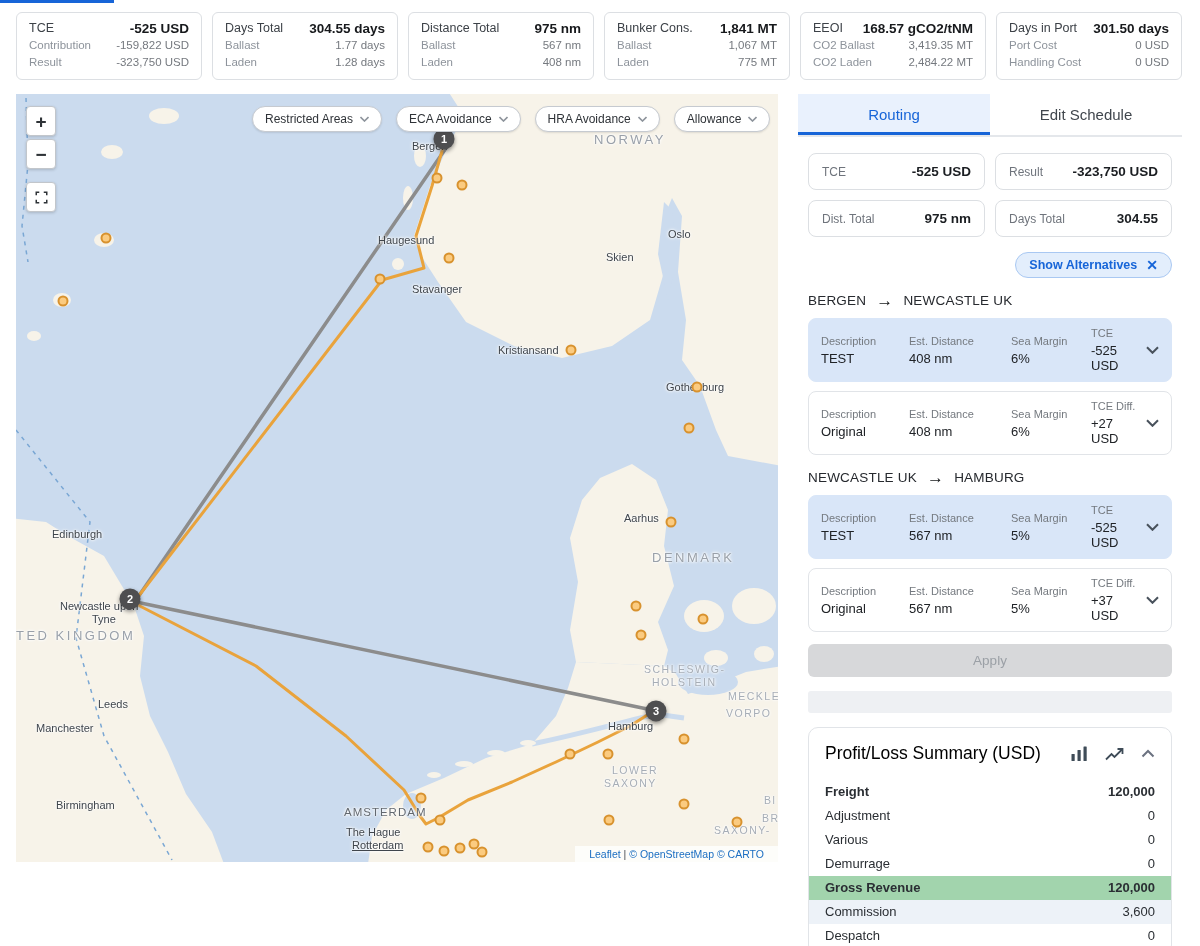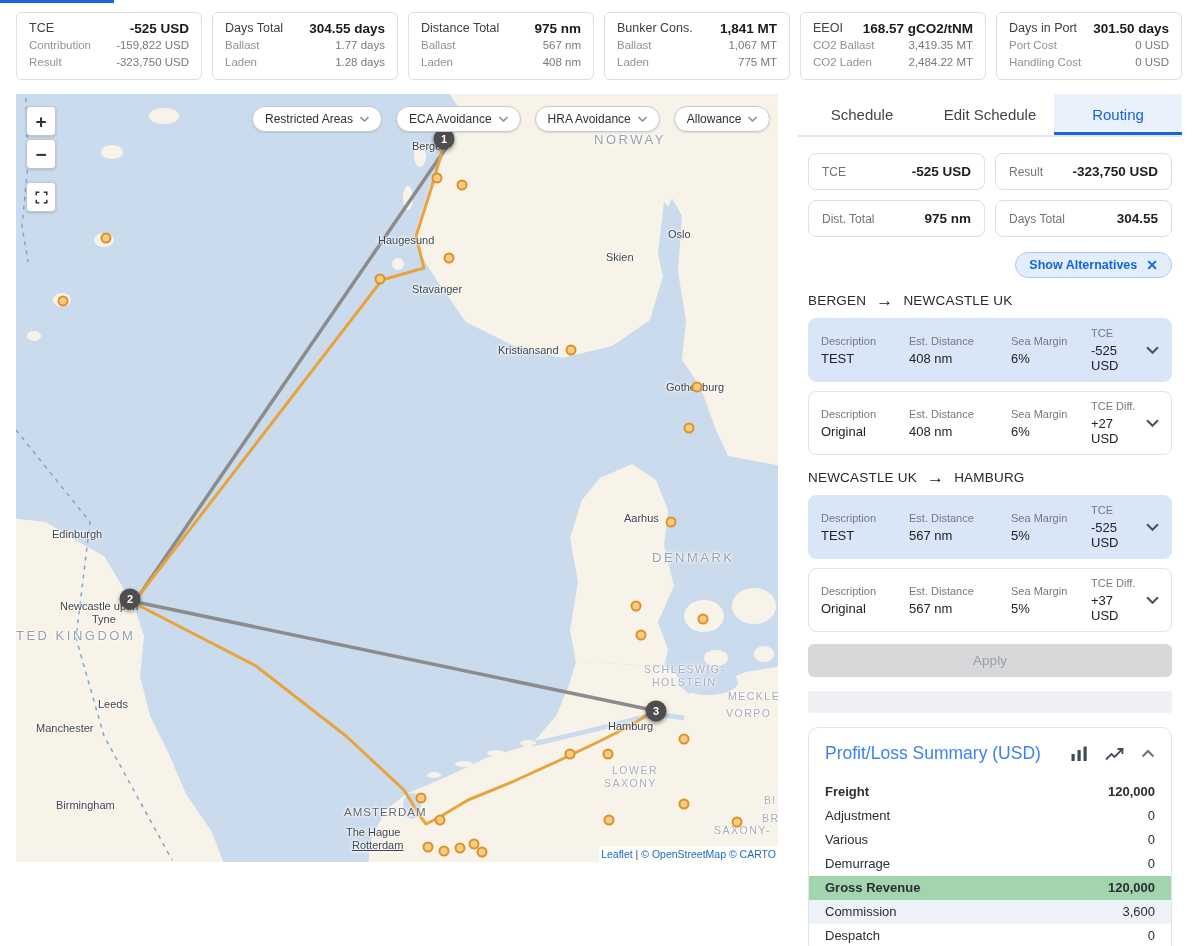--- a/index.html
+++ b/index.html
@@ -32,21 +32,21 @@
   .map-marker{position:absolute;width:21px;height:21px;border-radius:50%;background:#4e4e50;color:#fff;font-size:11px;font-weight:700;
           display:flex;align-items:center;justify-content:center;transform:translate(-50%,-55%);
           box-shadow:0 2px 4px rgba(0,0,0,.45);z-index:5;cursor:pointer;}
   .port-dot{position:absolute;width:7px;height:7px;border:2px solid #d8922e;background:#fbcb80;border-radius:50%;
           transform:translate(-50%,-50%);z-index:4;}
   .mlbl{position:absolute;z-index:3;white-space:nowrap;text-shadow:0 0 2px #fff,0 0 3px #fff,0 0 4px #fff;}
   .lbl-city{font-size:11px;color:#3f454c;}
   .lbl-region{font-size:13px;color:#99a0a9;letter-spacing:2.5px;}
   .lbl-state{font-size:10.5px;color:#a6adb6;letter-spacing:1.5px;}
   .lbl-cap{font-size:11.5px;color:#62686f;letter-spacing:1px;}
-  .attribution{position:absolute;right:0;bottom:0;background:rgba(255,255,255,.78);font-size:10.5px;padding:2px 2px;z-index:6;color:#4a4e53;}
+  .attribution{position:absolute;right:0;bottom:0;background:rgba(255,255,255,.78);font-size:10.5px;padding:2px 14px;z-index:6;color:#4a4e53;}
   .attribution a{color:#1b6ec2;text-decoration:none;cursor:pointer;}
 
   
   .tabs{display:flex;border-bottom:2px solid #e4e7eb;}
   .tab{flex:1;text-align:center;padding:12px 0;font-size:15px;color:#40464d;cursor:pointer;}
   .tab.active{color:#1765d8;background:#e9f1fd;box-shadow:inset 0 -3px 0 #1765d8;font-weight:500;}
   .routing-body{padding:16px 10px 0;}
   .mini-cards{display:grid;grid-template-columns:1fr 1fr;gap:10px;}
   .mini-card{display:flex;justify-content:space-between;align-items:center;border:1px solid #dcdfe3;border-radius:8px;padding:10px 13px;background:#fff;}
   .mc-l{font-size:12px;color:#6f747c;}
@@ -61,21 +61,21 @@
           padding:8px 12px;margin-bottom:9px;background:#fff;cursor:pointer;}
   .route-card.selected{background:#d9e6f8;border-color:#d9e6f8;}
   .rc-l{font-size:11px;color:#74797f;margin-bottom:4px;}
   .rc-v{font-size:13px;color:#202327;}
   .rc-chev{display:flex;justify-content:flex-end;}
   .apply-btn{display:block;width:100%;margin-top:12px;background:#d7d8da;border:none;border-radius:6px;padding:9px 0;
           color:#9ba0a6;font-size:13.5px;font-family:inherit;}
   .panel-gap{height:22px;margin:14px 0;background:#eef0f3;border-radius:3px;}
   .pnl-card{border:1px solid #e1e4e8;border-radius:10px;background:#fff;padding-bottom:6px;overflow:hidden;}
   .pnl-head{display:flex;align-items:center;gap:17px;padding:15px 16px 4px;}
-  .pnl-title{flex:1;font-size:17.5px;color:#3b82f6;font-weight:500;}
+  .pnl-title{flex:1;font-size:17.5px;color:#000000;font-weight:500;}
   .pnl-icon{color:#3f4c58;display:flex;cursor:pointer;}
   .pnl-rows{margin-top:12px;}
   .pnl-row{display:flex;justify-content:space-between;padding:4px 16px;font-size:13px;color:#2a2e33;line-height:16px;}
   .pnl-row.bold{font-weight:700;}
   .pnl-row.green{background:#a2d4ad;font-weight:700;}
   .pnl-row.alt{background:#edf2f8;gap:20px;}
 </style>
 </head>
 <body>
 
@@ -326,23 +326,22 @@
     <div class="attribution">
       <a>Leaflet</a>
       <span>|</span>
       <a>© OpenStreetMap</a>
       <a>© CARTO</a>
     </div>
   </div>
 
   <div class="panel">
     <div class="tabs">
-      <div class="tab">Schedule</div>
+      <div class="tab active">Routing</div>
       <div class="tab">Edit Schedule</div>
-      <div class="tab active">Routing</div>
     </div>
 
     <div class="routing-body">
       <div class="mini-cards">
         <div class="mini-card">
             <span class="mc-l">TCE</span>
             <span class="mc-v">-525 USD</span>
           </div>
         <div class="mini-card">
             <span class="mc-l">Result</span>

